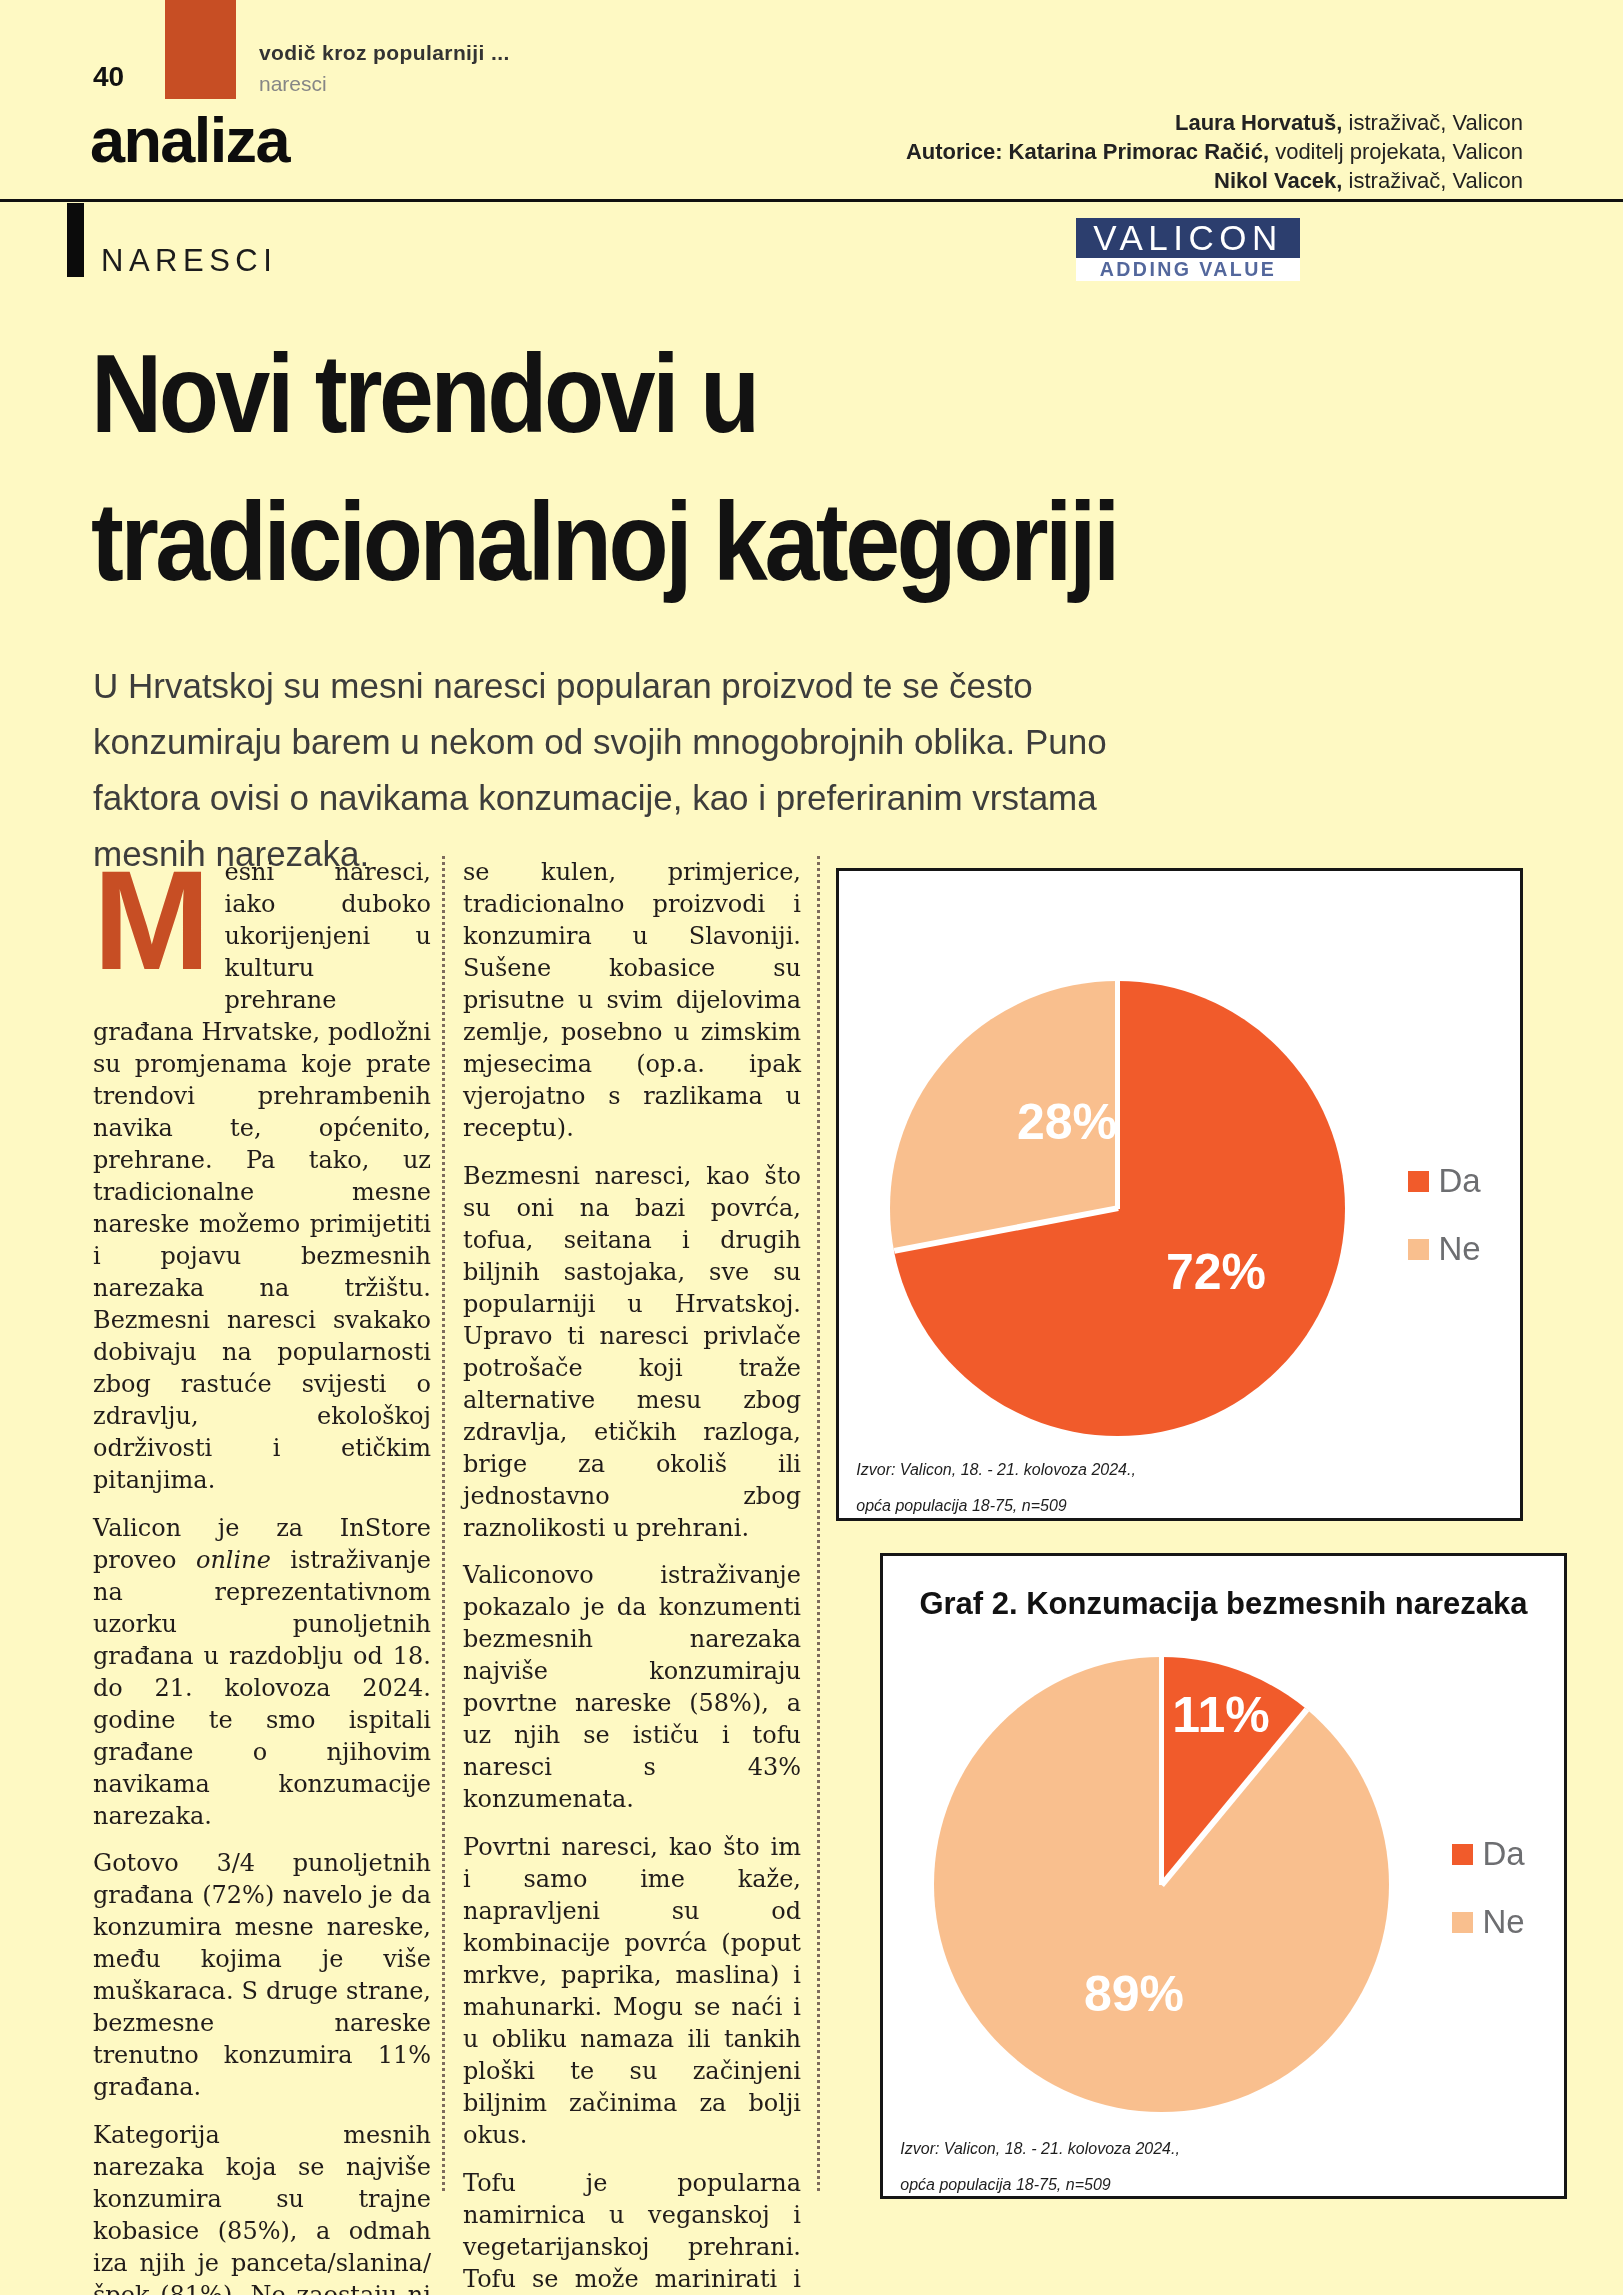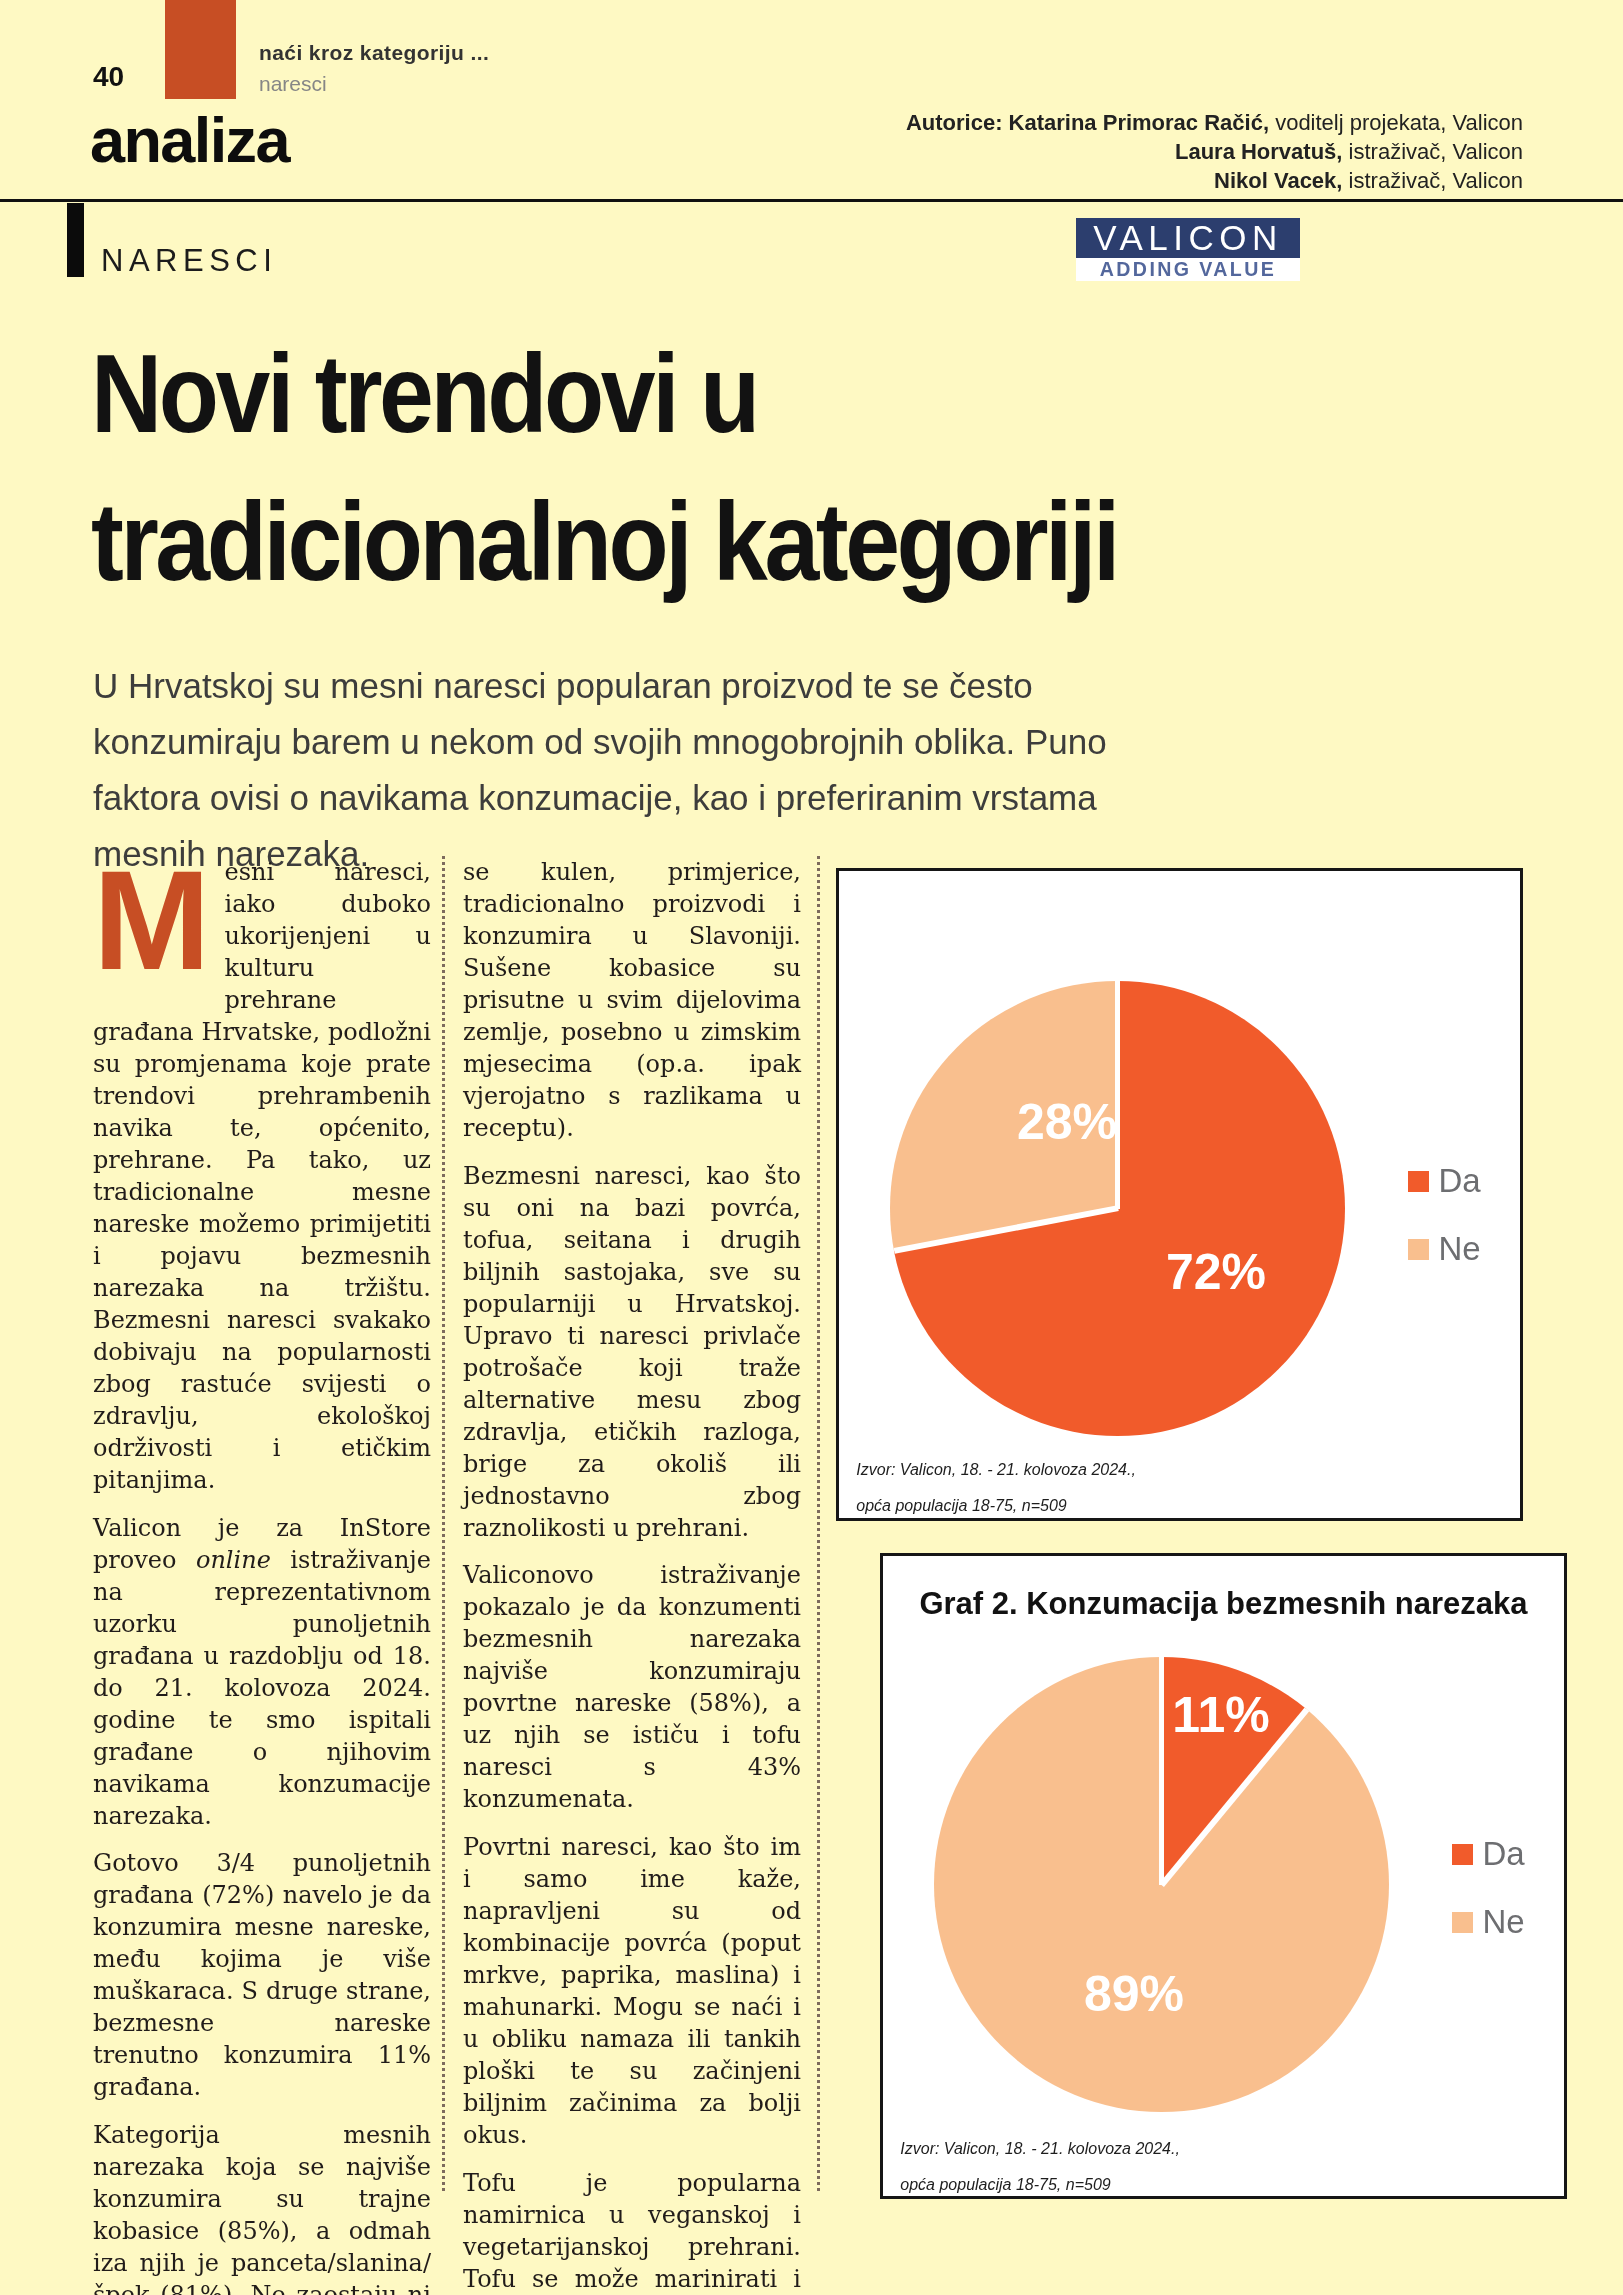--- a/index.html
+++ b/index.html
@@ -56,27 +56,27 @@
   .source { position:absolute; left:17.3px; font-style:italic; font-size:16px; line-height:36px; color:#1e1e1e; }
   #source1 { top:581px; } #source2 { top:575px; }
 </style>
 </head>
 <body>
 
 <div id="page">
 
   <div class="page-num">40</div>
   <div class="header-rect"></div>
-  <div class="kicker1">naći kroz kategoriju ...</div>
+  <div class="kicker1">vodič kroz popularniji ...</div>
   <div class="kicker2">naresci</div>
   <div class="section-word">analiza</div>
 
   <div class="authors">
+    <div><b>Laura Horvatuš,</b><span> istraživač, Valicon</span></div>
     <div><b>Autorice: Katarina Primorac Račić,</b><span> voditelj projekata, Valicon</span></div>
-    <div><b>Laura Horvatuš,</b><span> istraživač, Valicon</span></div>
     <div><b>Nikol Vacek,</b><span> istraživač, Valicon</span></div>
   </div>
 
   <div class="hrule"></div>
   <div class="tab-bar"></div>
   <div class="tab-label">NARESCI</div>
 
   <div class="logo">
     <div class="logo-navy">VALICON</div>
     <div class="logo-white">ADDING VALUE</div>

